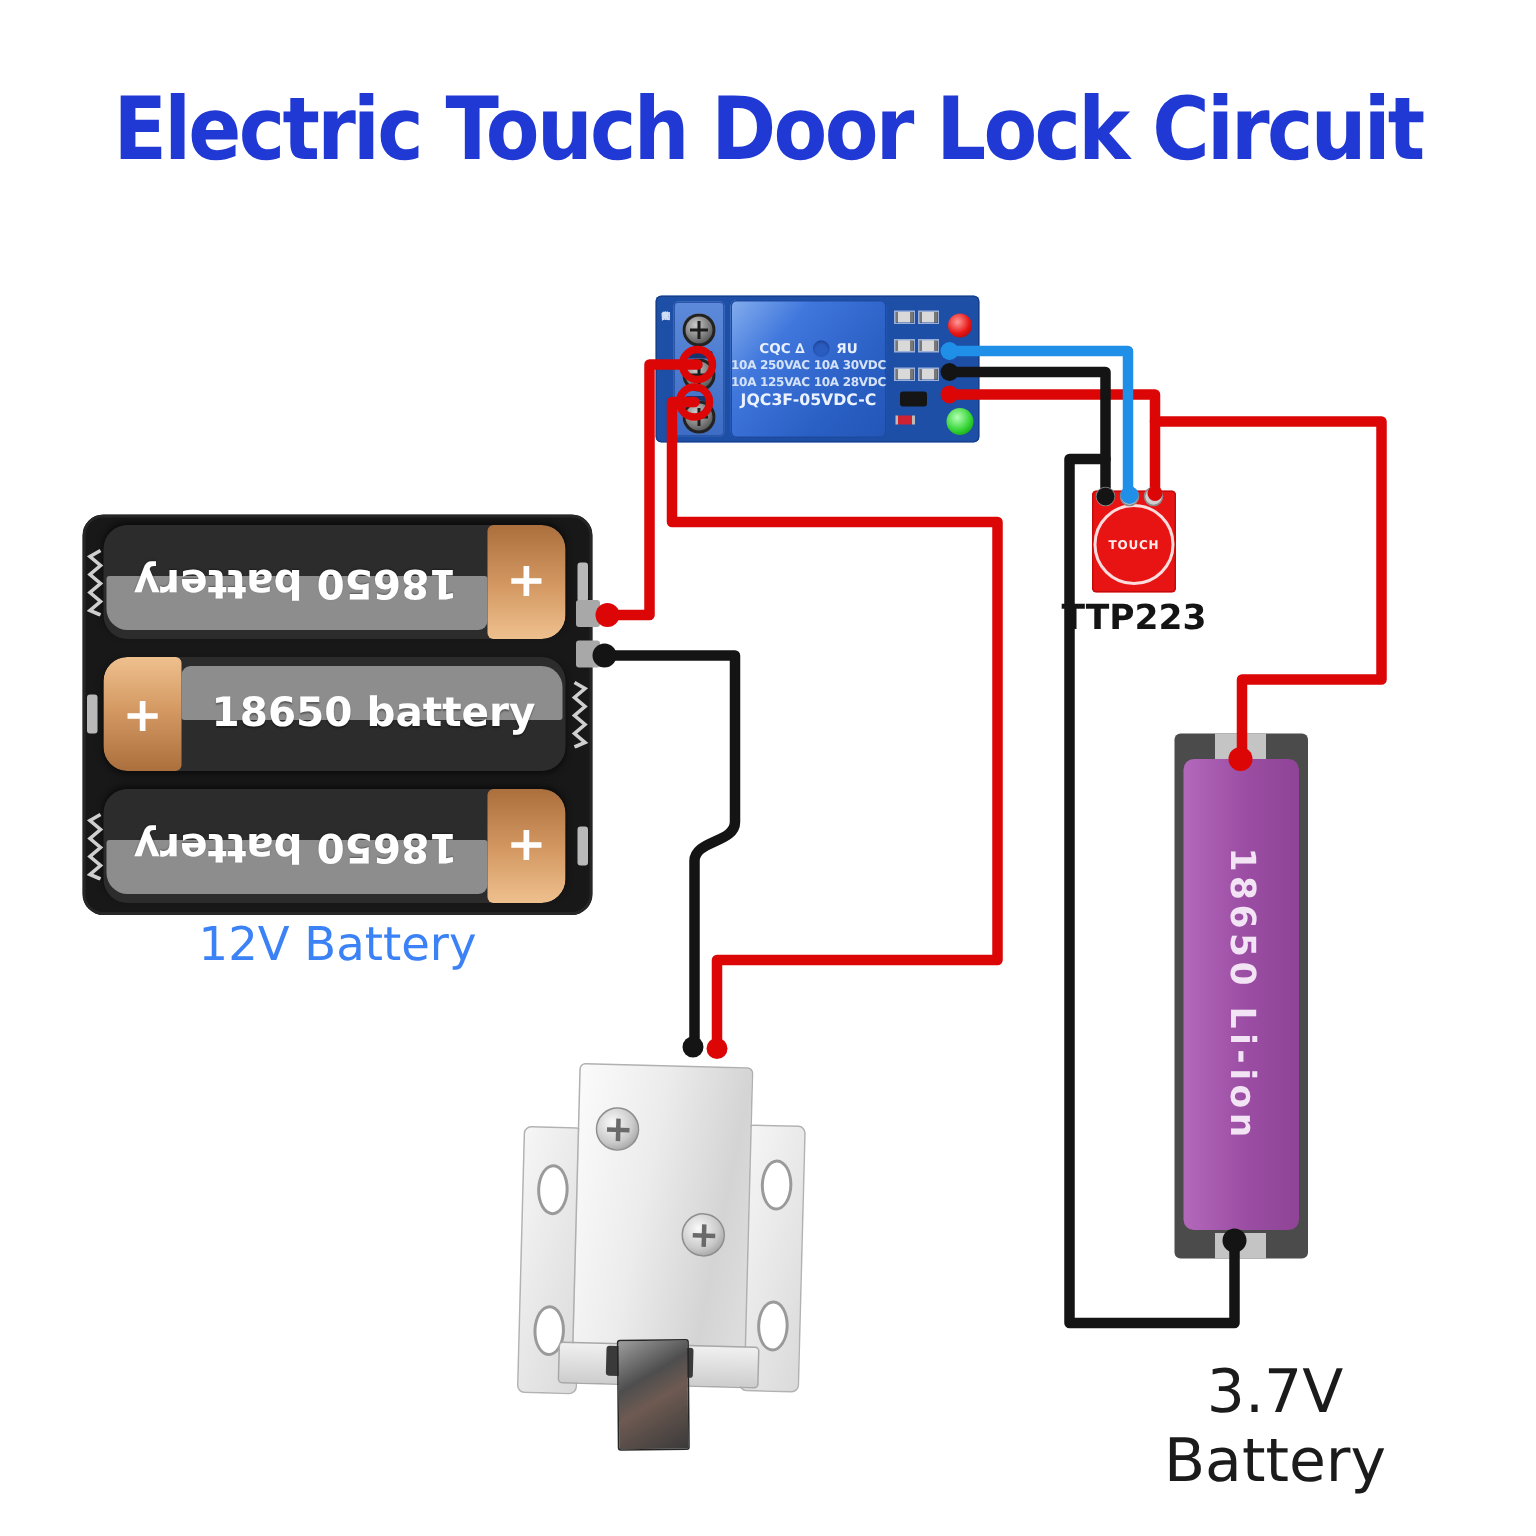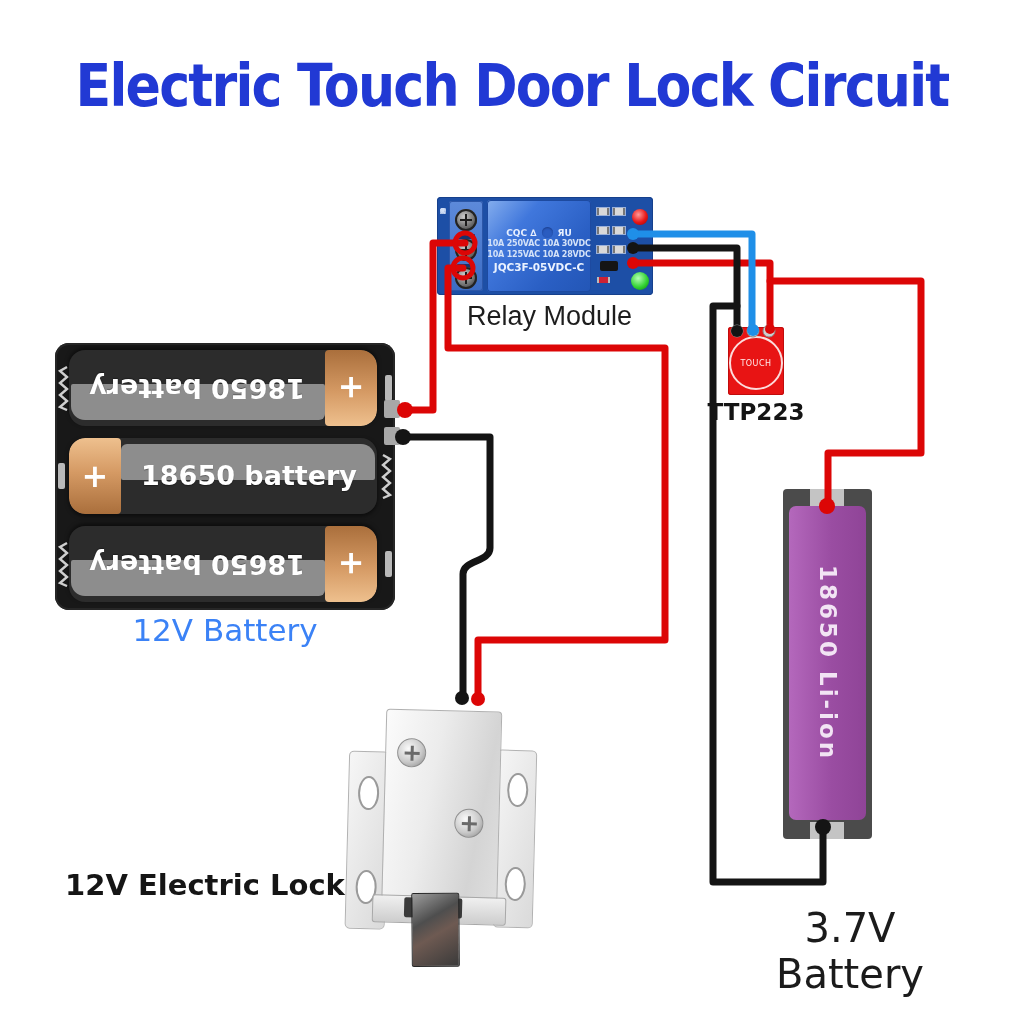--- a/index.html
+++ b/index.html
@@ -50,21 +50,21 @@
   .relay-label{left:437px;top:301px;width:225px;font-size:27px;
         font-family:"Liberation Sans",sans-serif;color:#1d1d1d}
 
   
   .ttp{position:absolute;left:728px;top:327px;width:56px;height:68px;
        background:var(--sensor-red,#e81414);border-radius:3px;box-shadow:inset 0 0 0 1px #c00c0c}
   .pad{position:absolute;top:-1px;width:10px;height:10px;border-radius:50%;
        background:radial-gradient(circle at 45% 40%,#fff,#b9b9b9 70%,#8a8a8a)}
   .touch-ring{position:absolute;left:1px;top:9px;width:50px;height:50px;border-radius:50%;
        border:2px solid rgba(255,255,255,.85);display:flex;align-items:center;justify-content:center}
-  .touch-text{font-size:8px;font-weight:normal;color:#ffeaea;letter-spacing:.5px}
+  .touch-text{font-size:8px;font-weight:bold;color:#ffeaea;letter-spacing:.5px}
   .ttp-label{left:704px;top:399px;width:104px;font-size:23px;font-weight:bold;color:#141414}
 
   
   .holder12{position:absolute;left:55px;top:343px;width:340px;height:267px;
        background:#181818;border-radius:14px;box-shadow:inset 0 0 0 2px #262626}
   .row{position:absolute;left:14px;width:308px;height:76px}
   .row.r1{top:7px}.row.r2{top:95px}.row.r3{top:183px}
   .cell{position:absolute;inset:0;border-radius:16px;background:#2c2c2c;overflow:hidden;
        box-shadow:0 2px 4px rgba(0,0,0,.55)}
   .cap{position:absolute;left:0;top:0;bottom:0;width:52px;border-radius:16px 4px 4px 16px;
@@ -154,21 +154,20 @@
     <div class="smd" style="left:176px;top:11px"></div>
     <div class="smd" style="left:160px;top:30px"></div>
     <div class="smd" style="left:176px;top:30px"></div>
     <div class="smd" style="left:160px;top:49px"></div>
     <div class="smd" style="left:176px;top:49px"></div>
     <div class="transistor"></div>
     <div class="smd-red"></div>
     <div class="led led-red"></div>
     <div class="led led-green"></div>
   </div>
-  <div class="comp-label relay-label">Relay Module</div>
 
   <div class="ttp">
     <div class="pad" style="left:4px"></div>
     <div class="pad" style="left:20px"></div>
     <div class="pad" style="left:36px"></div>
     <div class="touch-ring">
       <span class="touch-text">TOUCH</span>
     </div>
   </div>
   <div class="comp-label ttp-label">TTP223</div>
@@ -235,21 +234,20 @@
       <div class="oval" style="left:10px;top:116px"></div>
     </div>
     <div class="lock-body">
       <div class="lock-screw" style="left:11px;top:28px"></div>
       <div class="lock-screw" style="left:70px;top:97px"></div>
     </div>
     <div class="base"></div>
     <div class="slot-dark"></div>
     <div class="bolt"></div>
   </div>
-  <div class="comp-label lock-label">12V Electric Lock</div>
 
   <svg class="wires" viewBox="0 0 1024 1024">
 
     <path class="wire wire-red" d="M465 243 H433 V410 H405"></path>
 
     <path class="wire wire-red" d="M463 268 H448 V348 H665 V640 H478 V698"></path>
 
     <path class="wire wire-red" d="M633 263 H770 V328"></path>
     <path class="wire wire-red" d="M770 281 H921 V453 H828 V504"></path>
 

